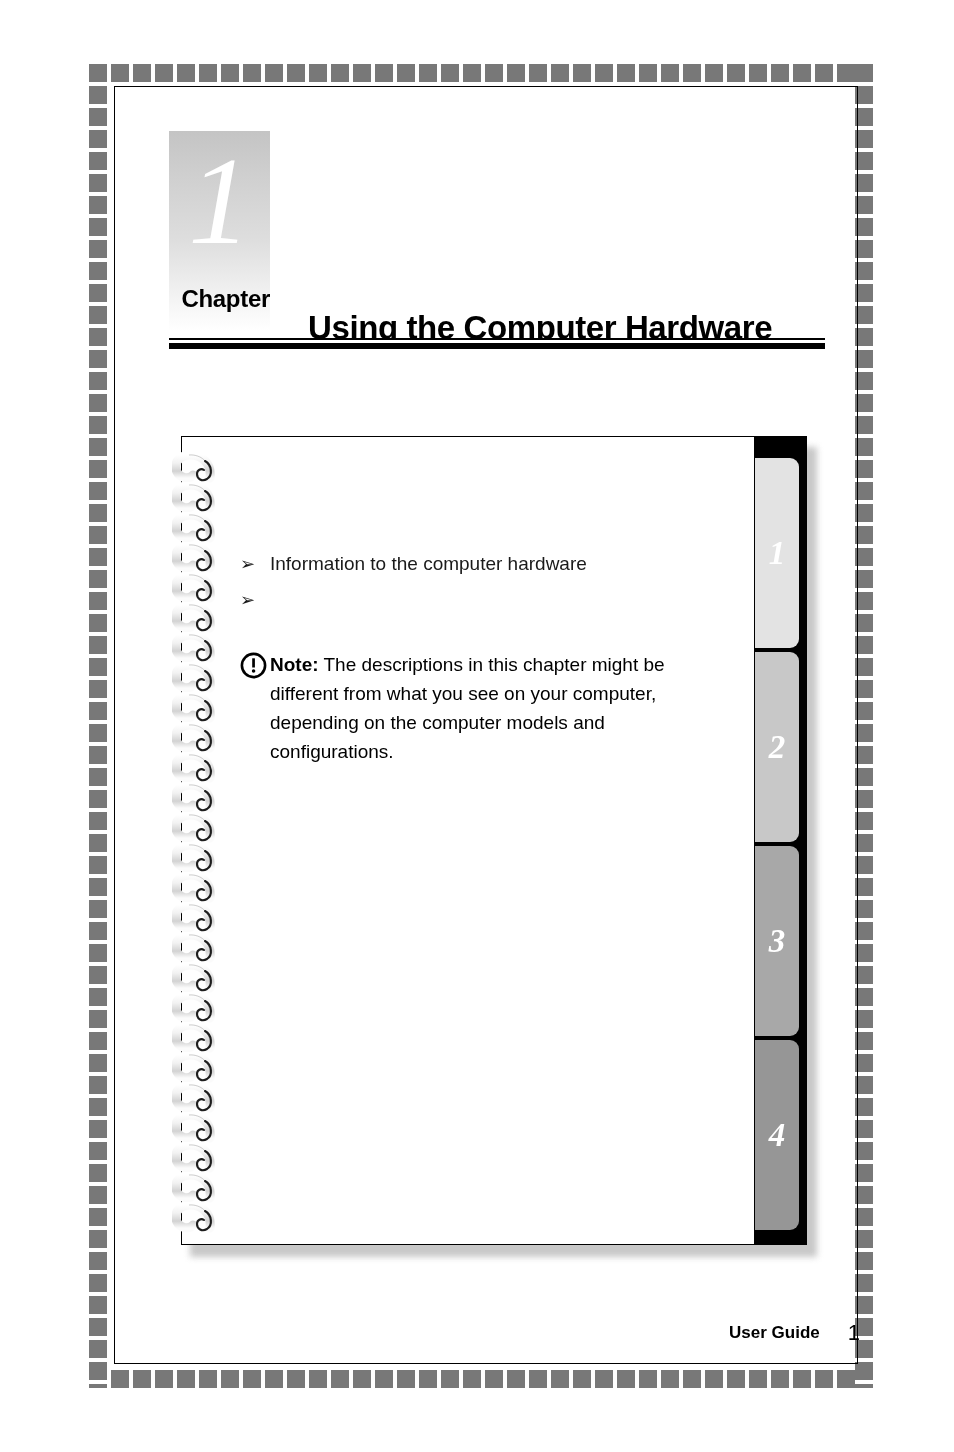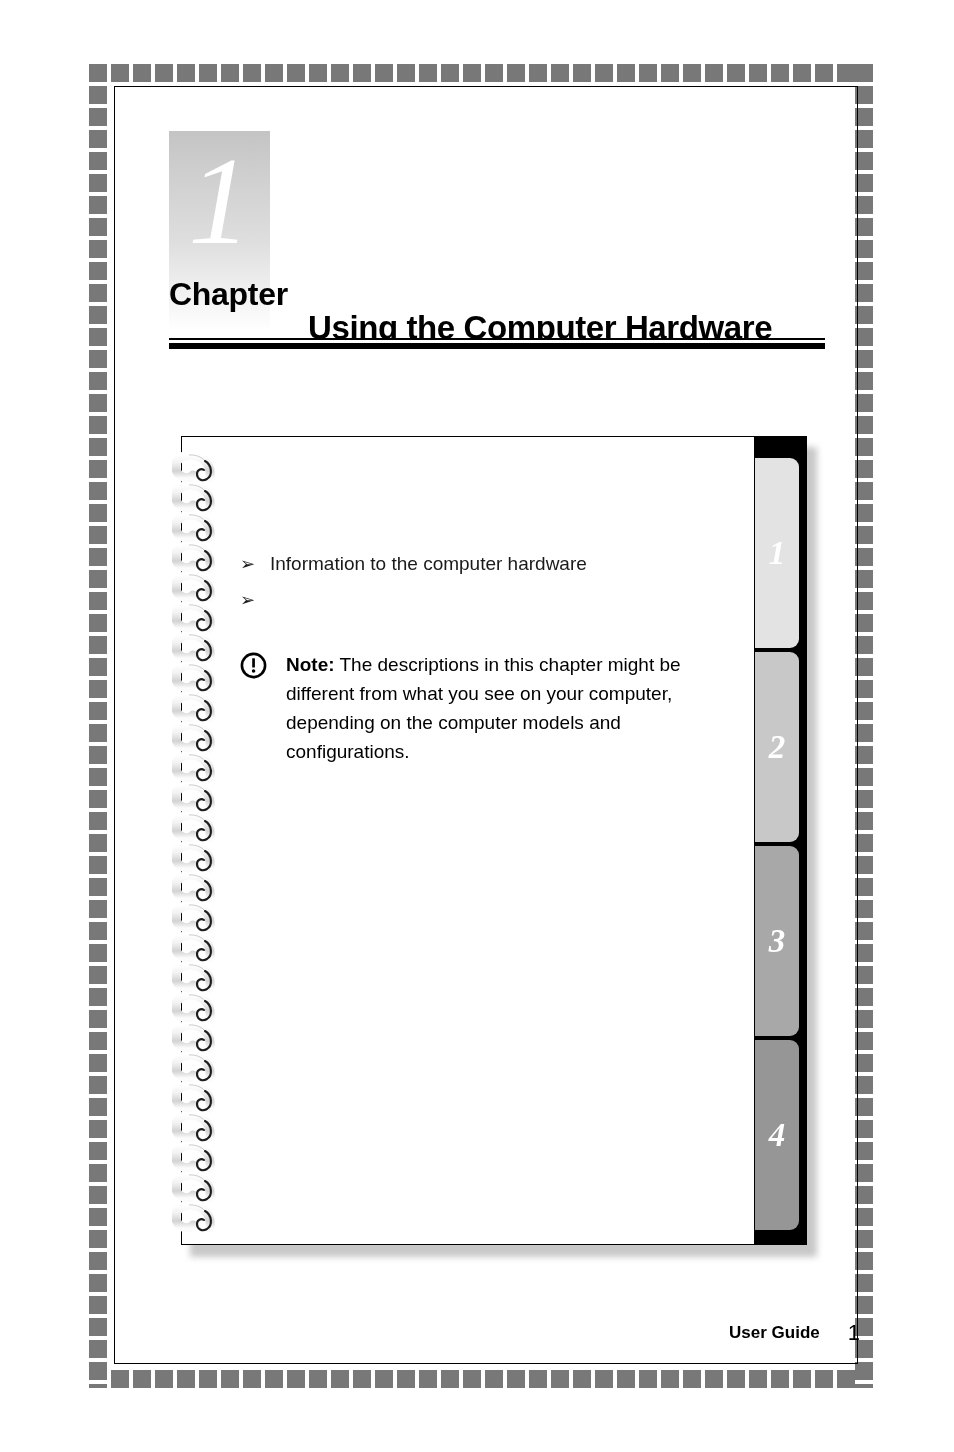--- a/index.html
+++ b/index.html
@@ -90,24 +90,24 @@
     font-size: 125px;
     line-height: 1;
     color: #ffffff;
     user-select: none;
   }
   .chapter-word {
     position: absolute;
     left: 0;
     bottom: 18px;
     width: 101px;
-    text-align: left;
+    text-align: right;
     font-family: "Liberation Sans", sans-serif;
     font-weight: bold;
-    font-size: 32px;
+    font-size: 24px;
     color: #000000;
     letter-spacing: -0.3px;
   }
   .chapter-title {
     position: absolute;
     left: 139px;
     top: 142px;
     font-family: "Liberation Sans", sans-serif;
     font-weight: bold;
     font-size: 33px;
@@ -232,21 +232,21 @@
     flex: 0 0 30px;
     width: 30px;
     margin-top: 2px;
   }
   .note-body {
     font-family: "Liberation Sans", sans-serif;
     font-size: 19px;
     line-height: 29px;
     color: #000000;
     width: 430px;
-    margin-left: 16px;
+    margin-left: 0;
   }
   .note-label {
     font-weight: bold;
   }
 
   
   .tab-column {
     position: absolute;
     left: 755px;
     top: 440px;

